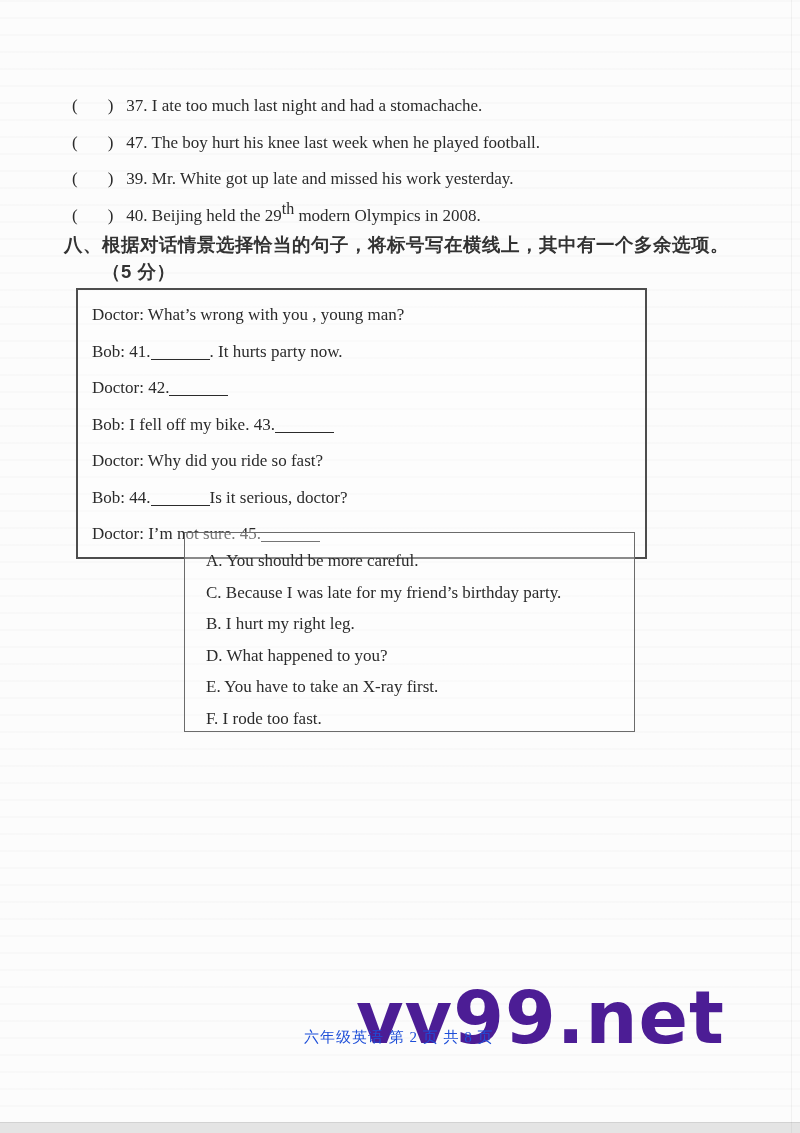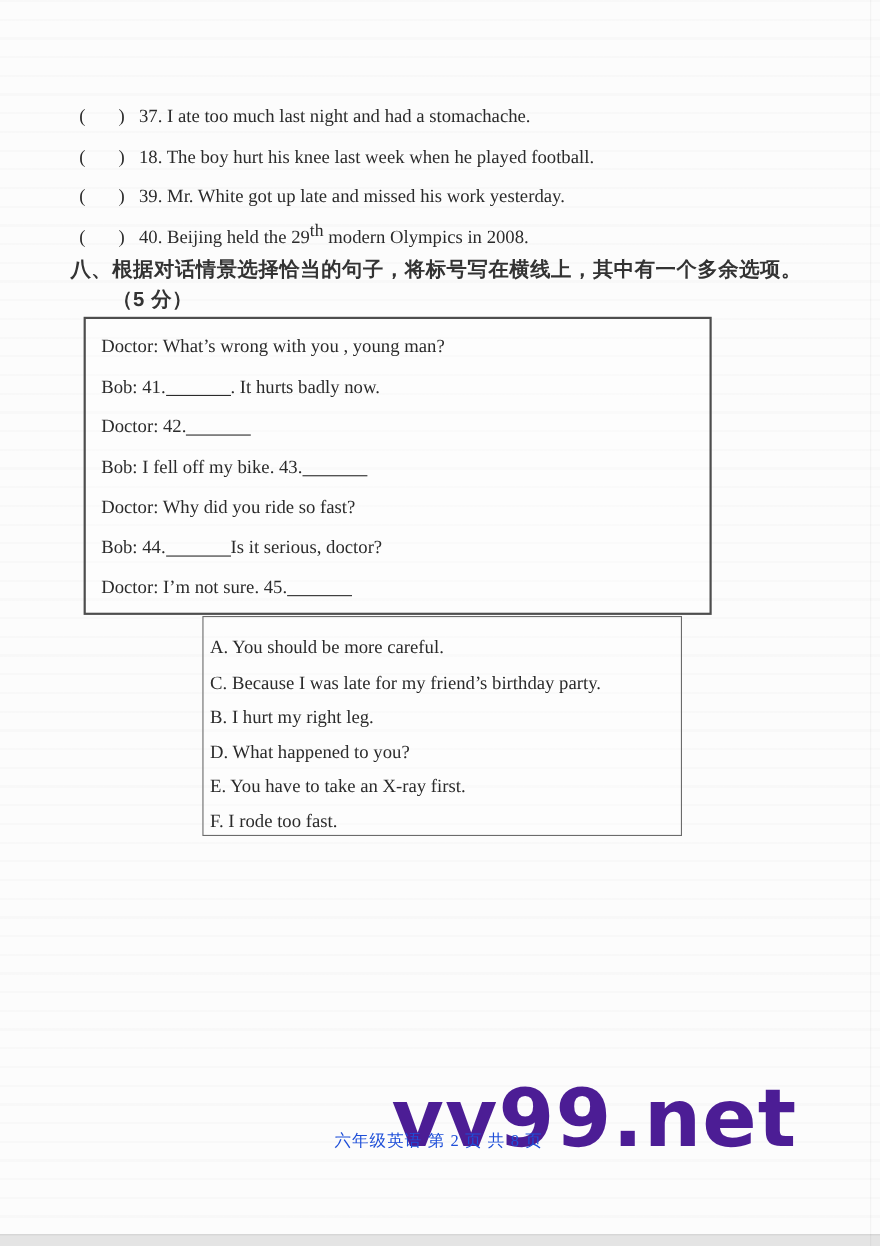--- a/index.html
+++ b/index.html
@@ -88,26 +88,26 @@
     height: 36.5px;
     line-height: 36.5px;
     font-size: 17px;
     white-space: nowrap;
   }
 
   
   .options-box {
     position: absolute;
     left: 184px;
-    top: 560px;
+    top: 532px;
     width: 428px;
     height: 186px;
     border: 1.5px solid #6b6b6b;
     background: rgba(255,255,255,0.35);
-    padding: 12px 0 0 6px;
+    padding: 12px 0 0 21px;
     box-sizing: content-box;
   }
   .option-line {
     height: 31.5px;
     line-height: 31.5px;
     font-size: 17px;
     white-space: nowrap;
   }
 
   
@@ -155,36 +155,36 @@
     border-top: 1px solid #d2d2d2;
   }
 </style>
 </head>
 <body>
 
 <div class="page">
 
   <div class="tf-items">
       <div class="tf-item"><span class="paren-open">(</span><span class="paren-gap"></span><span class="paren-close">)</span><span>37. </span><span>I ate too much last night and had a stomachache.</span></div>
-      <div class="tf-item"><span class="paren-open">(</span><span class="paren-gap"></span><span class="paren-close">)</span><span>18. </span><span>The boy hurt his knee last week when he played football.</span></div>
+      <div class="tf-item"><span class="paren-open">(</span><span class="paren-gap"></span><span class="paren-close">)</span><span>47. </span><span>The boy hurt his knee last week when he played football.</span></div>
       <div class="tf-item"><span class="paren-open">(</span><span class="paren-gap"></span><span class="paren-close">)</span><span>39. </span><span>Mr. White got up late and missed his work yesterday.</span></div>
       <div class="tf-item"><span class="paren-open">(</span><span class="paren-gap"></span><span class="paren-close">)</span><span>40. </span><span>Beijing held the 29</span><sup>th</sup><span> modern Olympics in 2008.</span></div>
     </div>
 
   <div class="section-header">
     <span class="sec-num">八、</span>
     <span class="sec-body">
       <span>根据对话情景选择恰当的句子，将标号写在横线上，其中有一个多余选项。</span><br>
       <span>（5 分）</span>
     </span>
   </div>
 
   <div class="dialog-box">
       <div class="dialog-line"><span>Doctor: What’s wrong with you , young man?</span></div>
-      <div class="dialog-line"><span>Bob: 41.</span><span class="blank"></span><span>. It hurts badly now.</span></div>
+      <div class="dialog-line"><span>Bob: 41.</span><span class="blank"></span><span>. It hurts party now.</span></div>
       <div class="dialog-line"><span>Doctor: 42.</span><span class="blank"></span></div>
       <div class="dialog-line"><span>Bob: I fell off my bike. 43.</span><span class="blank"></span></div>
       <div class="dialog-line"><span>Doctor: Why did you ride so fast?</span></div>
       <div class="dialog-line"><span>Bob: 44.</span><span class="blank"></span><span>Is it serious, doctor?</span></div>
       <div class="dialog-line"><span>Doctor: I’m not sure. 45.</span><span class="blank"></span></div>
     </div>
 
   <div class="options-box">
       <div class="option-line">A. You should be more careful.</div>
       <div class="option-line">C. Because I was late for my friend’s birthday party.</div>

